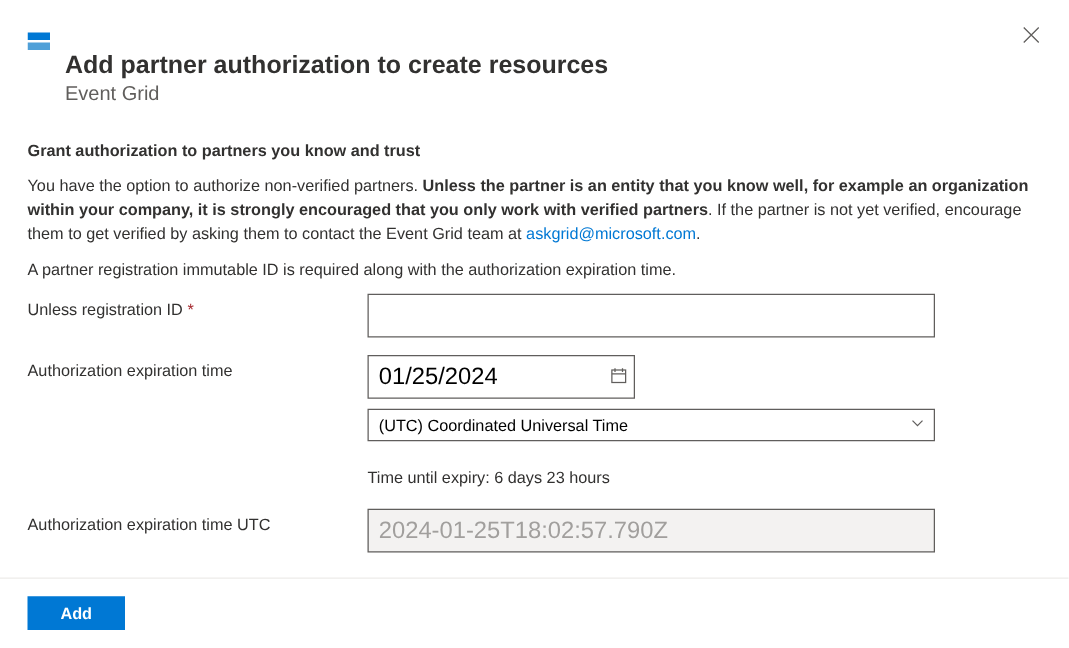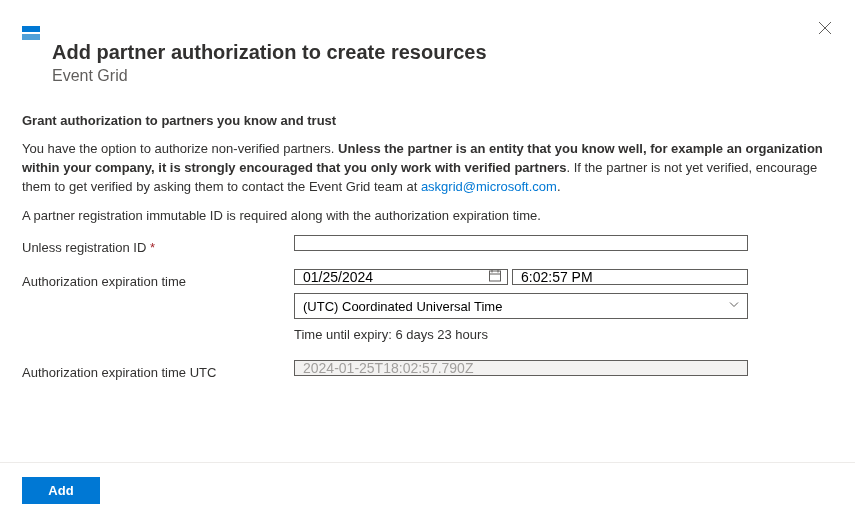--- a/index.html
+++ b/index.html
@@ -106,25 +106,25 @@
     }
     .required {
       color: #a4262c;
     }
     .form-controls {
       flex: 1;
       max-width: 454px;
     }
     .input {
       width: 100%;
-      height: 16px;
+      height: 35px;
       border: 1px solid #605e5c;
       padding: 0 8px;
       font-family: inherit;
-      font-size: 14px;
+      font-size: 19px;
       background: #fff;
     }
     .input-readonly {
       background: #f3f2f1;
       color: #a19f9d;
     }
     .date-time-row {
       display: flex;
       gap: 4px;
       margin-bottom: 8px;
@@ -141,21 +141,21 @@
       right: 6px;
       top: 50%;
       transform: translateY(-50%);
       pointer-events: none;
     }
     .time-input-wrap {
       flex: 1;
     }
     .select-wrap {
       position: relative;
-      margin-bottom: 8px;
+      margin-bottom: 21px;
     }
     .select {
       width: 100%;
       height: 26px;
       border: 1px solid #605e5c;
       padding: 0 28px 0 8px;
       font-family: inherit;
       font-size: 13px;
       background: #fff;
       appearance: none;
@@ -241,23 +241,20 @@
           <input type="text" class="input" value="01/25/2024" style="">
           <span class="calendar-icon">
             <svg width="14" height="14" viewBox="0 0 14 14">
               <rect x="1.5" y="2.5" width="11" height="10" stroke="#605e5c" fill="none"></rect>
               <line x1="1.5" y1="5.5" x2="12.5" y2="5.5" stroke="#605e5c"></line>
               <line x1="4" y1="1" x2="4" y2="4" stroke="#605e5c"></line>
               <line x1="10" y1="1" x2="10" y2="4" stroke="#605e5c"></line>
             </svg>
           </span>
         </div>
-        <div class="time-input-wrap">
-          <input type="text" class="input" value="6:02:57 PM" style="">
-        </div>
       </div>
       <div class="select-wrap">
         <select class="select">
           <option>(UTC) Coordinated Universal Time</option>
         </select>
         <span class="chevron-icon">
           <svg width="12" height="12" viewBox="0 0 12 12">
             <path d="M2 4 L6 8 L10 4" stroke="#605e5c" stroke-width="1" fill="none"></path>
           </svg>
         </span>

